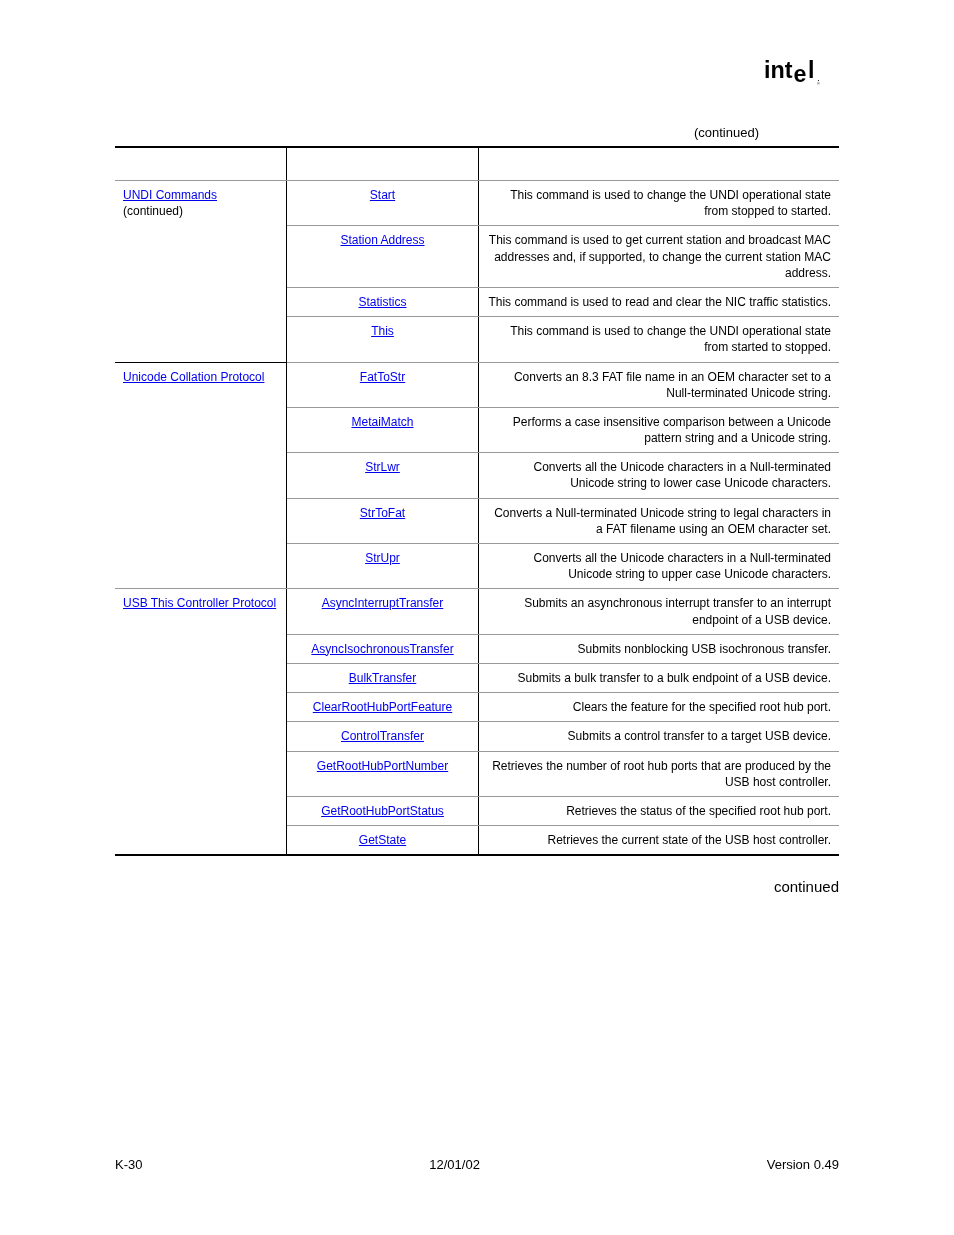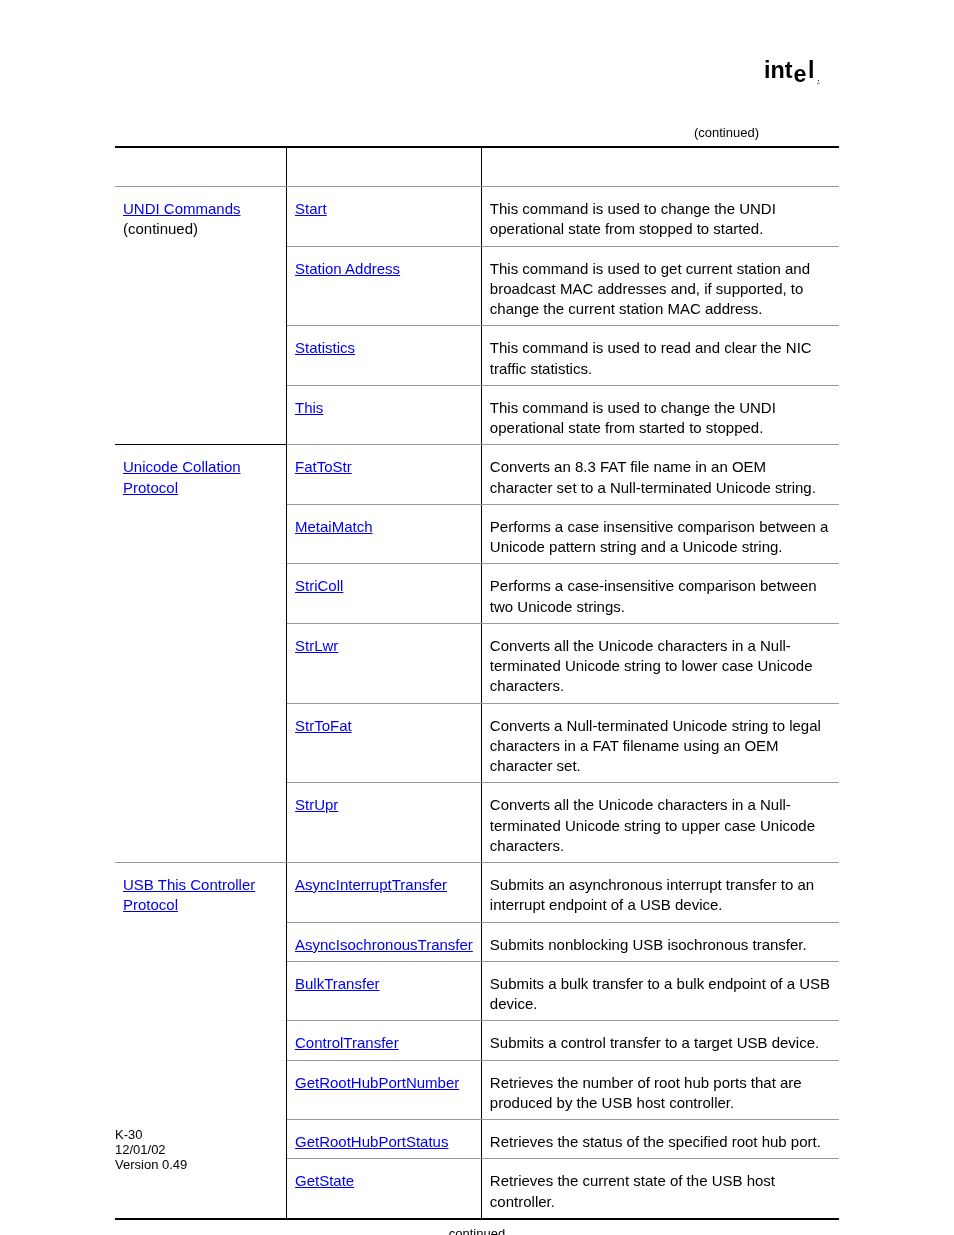--- a/index.html
+++ b/index.html
@@ -33,45 +33,44 @@
   }
   table.main {
     border-collapse: collapse;
     width: 100%;
     border-top: 2px solid #000;
     border-bottom: 2px solid #000;
   }
   table.main td {
     border-right: 1px solid #000;
     border-bottom: 1px solid #999;
-    padding: 12px 8px 6px 8px;
+    padding: 6px 8px 6px 8px;
     vertical-align: top;
-    font-size: 15px;
+    font-size: 12px;
     line-height: 1.35;
   }
-  table.main td:last-child { border-right: none; }
+  table.main td:last-child { border-right: none; text-align: right; }
   .section-top td { border-top: 1px solid #000; }
   .col1 { width: 155px; }
-  .col2 { width: 175px; }
+  .col2 { width: 175px; text-align: center; }
   .link { color: #0000EE; text-decoration: underline; }
   .continued-bottom {
-    text-align: center;
-    font-size: 13px;
-    margin-top: 6px;
+    text-align: right;
+    font-size: 15px;
+    margin-top: 22px;
     margin-bottom: 0;
   }
   .footer {
     position: absolute;
     bottom: 63px;
     left: 115px;
     right: 115px;
     display: flex;
     justify-content: space-between;
     font-size: 13px;
-    flex-direction: column;
   }
   .headerspacer td {
     border-bottom: 1px solid #000;
     height: 20px;
     padding: 0;
   }
 </style>
 </head>
 <body>
 
@@ -120,25 +119,20 @@
           <td class="col2"><a class="link" href="#">FatToStr</a></td>
           <td>Converts an 8.3 FAT file name in an OEM character set to a Null-terminated Unicode string.</td>
         </tr>
         <tr>
           <td class="col1" style="border-bottom: none;"></td>
           <td class="col2"><a class="link" href="#">MetaiMatch</a></td>
           <td>Performs a case insensitive comparison between a Unicode pattern string and a Unicode string.</td>
         </tr>
         <tr>
           <td class="col1" style="border-bottom: none;"></td>
-          <td class="col2"><a class="link" href="#">StriColl</a></td>
-          <td>Performs a case-insensitive comparison between two Unicode strings.</td>
-        </tr>
-        <tr>
-          <td class="col1" style="border-bottom: none;"></td>
           <td class="col2"><a class="link" href="#">StrLwr</a></td>
           <td>Converts all the Unicode characters in a Null-terminated Unicode string to lower case Unicode characters.</td>
         </tr>
         <tr>
           <td class="col1" style="border-bottom: none;"></td>
           <td class="col2"><a class="link" href="#">StrToFat</a></td>
           <td>Converts a Null-terminated Unicode string to legal characters in a FAT filename using an OEM character set.</td>
         </tr>
         <tr>
           <td class="col1"></td>
@@ -152,20 +146,25 @@
         </tr>
         <tr>
           <td class="col1" style="border-bottom: none;"></td>
           <td class="col2"><a class="link" href="#">AsyncIsochronousTransfer</a></td>
           <td>Submits nonblocking USB isochronous transfer.</td>
         </tr>
         <tr>
           <td class="col1" style="border-bottom: none;"></td>
           <td class="col2"><a class="link" href="#">BulkTransfer</a></td>
           <td>Submits a bulk transfer to a bulk endpoint of a USB device.</td>
+        </tr>
+        <tr>
+          <td class="col1" style="border-bottom: none;"></td>
+          <td class="col2"><a class="link" href="#">ClearRootHubPortFeature</a></td>
+          <td>Clears the feature for the specified root hub port.</td>
         </tr>
         <tr>
           <td class="col1" style="border-bottom: none;"></td>
           <td class="col2"><a class="link" href="#">ControlTransfer</a></td>
           <td>Submits a control transfer to a target USB device.</td>
         </tr>
         <tr>
           <td class="col1" style="border-bottom: none;"></td>
           <td class="col2"><a class="link" href="#">GetRootHubPortNumber</a></td>
           <td>Retrieves the number of root hub ports that are produced by the USB host controller.</td>

